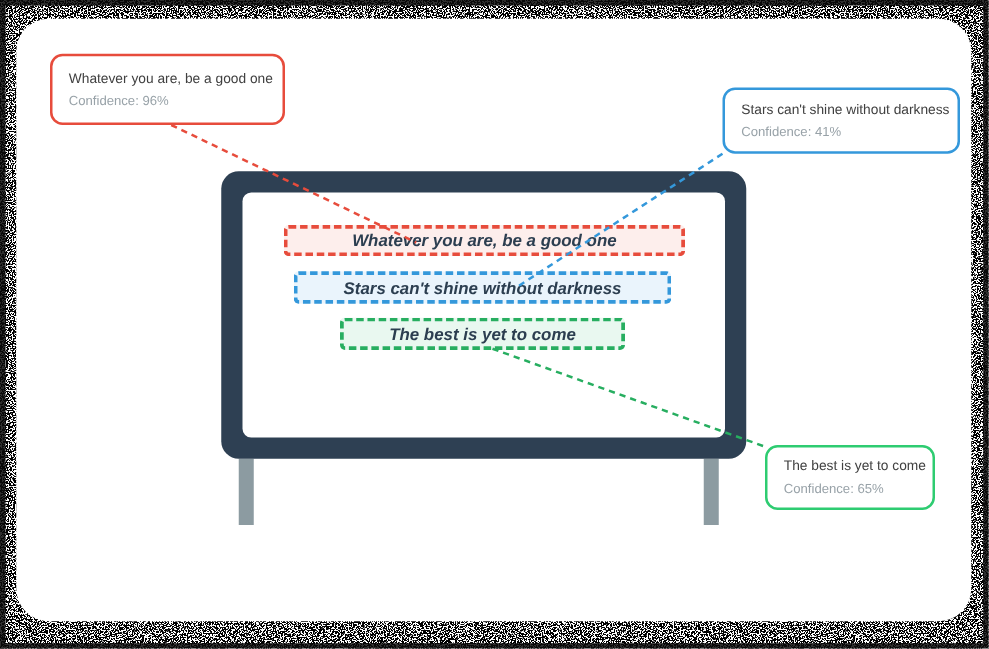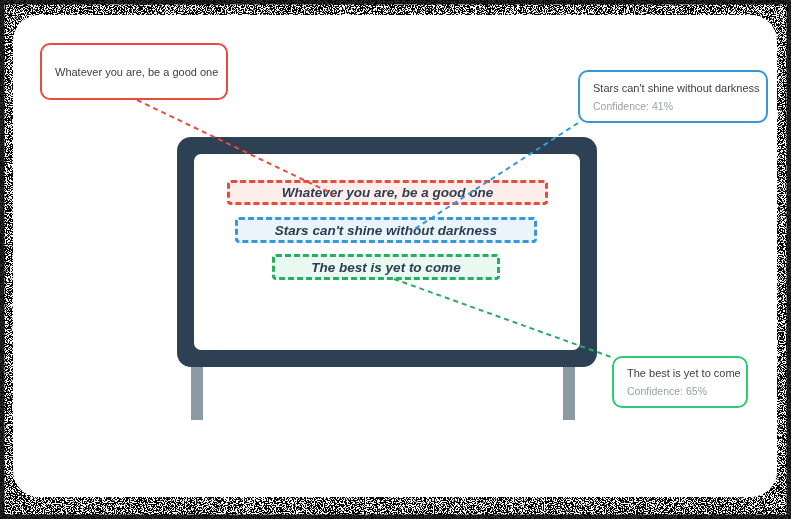--- a/index.html
+++ b/index.html
@@ -149,20 +149,21 @@
   </div>
 
   <svg id="connector-svg" viewBox="0 0 791 519" xmlns="http://www.w3.org/2000/svg">
     <line x1="137" y1="100" x2="333" y2="194" stroke="#e74c3c" stroke-width="2" stroke-dasharray="5 4"></line>
     <line x1="578" y1="123" x2="413" y2="230" stroke="#3498db" stroke-width="2" stroke-dasharray="5 4"></line>
     <line x1="394" y1="279" x2="611" y2="357" stroke="#27ae60" stroke-width="2" stroke-dasharray="5 4"></line>
   </svg>
 
   <div id="callout-1" class="callout">
     <span class="title">Whatever you are, be a good one</span>
+    <span class="confidence">Confidence: 96%</span>
   </div>
   <div id="callout-2" class="callout">
     <span class="title">Stars can't shine without darkness</span>
     <span class="confidence">Confidence: 41%</span>
   </div>
   <div id="callout-3" class="callout">
     <span class="title">The best is yet to come</span>
     <span class="confidence">Confidence: 65%</span>
   </div>
 

